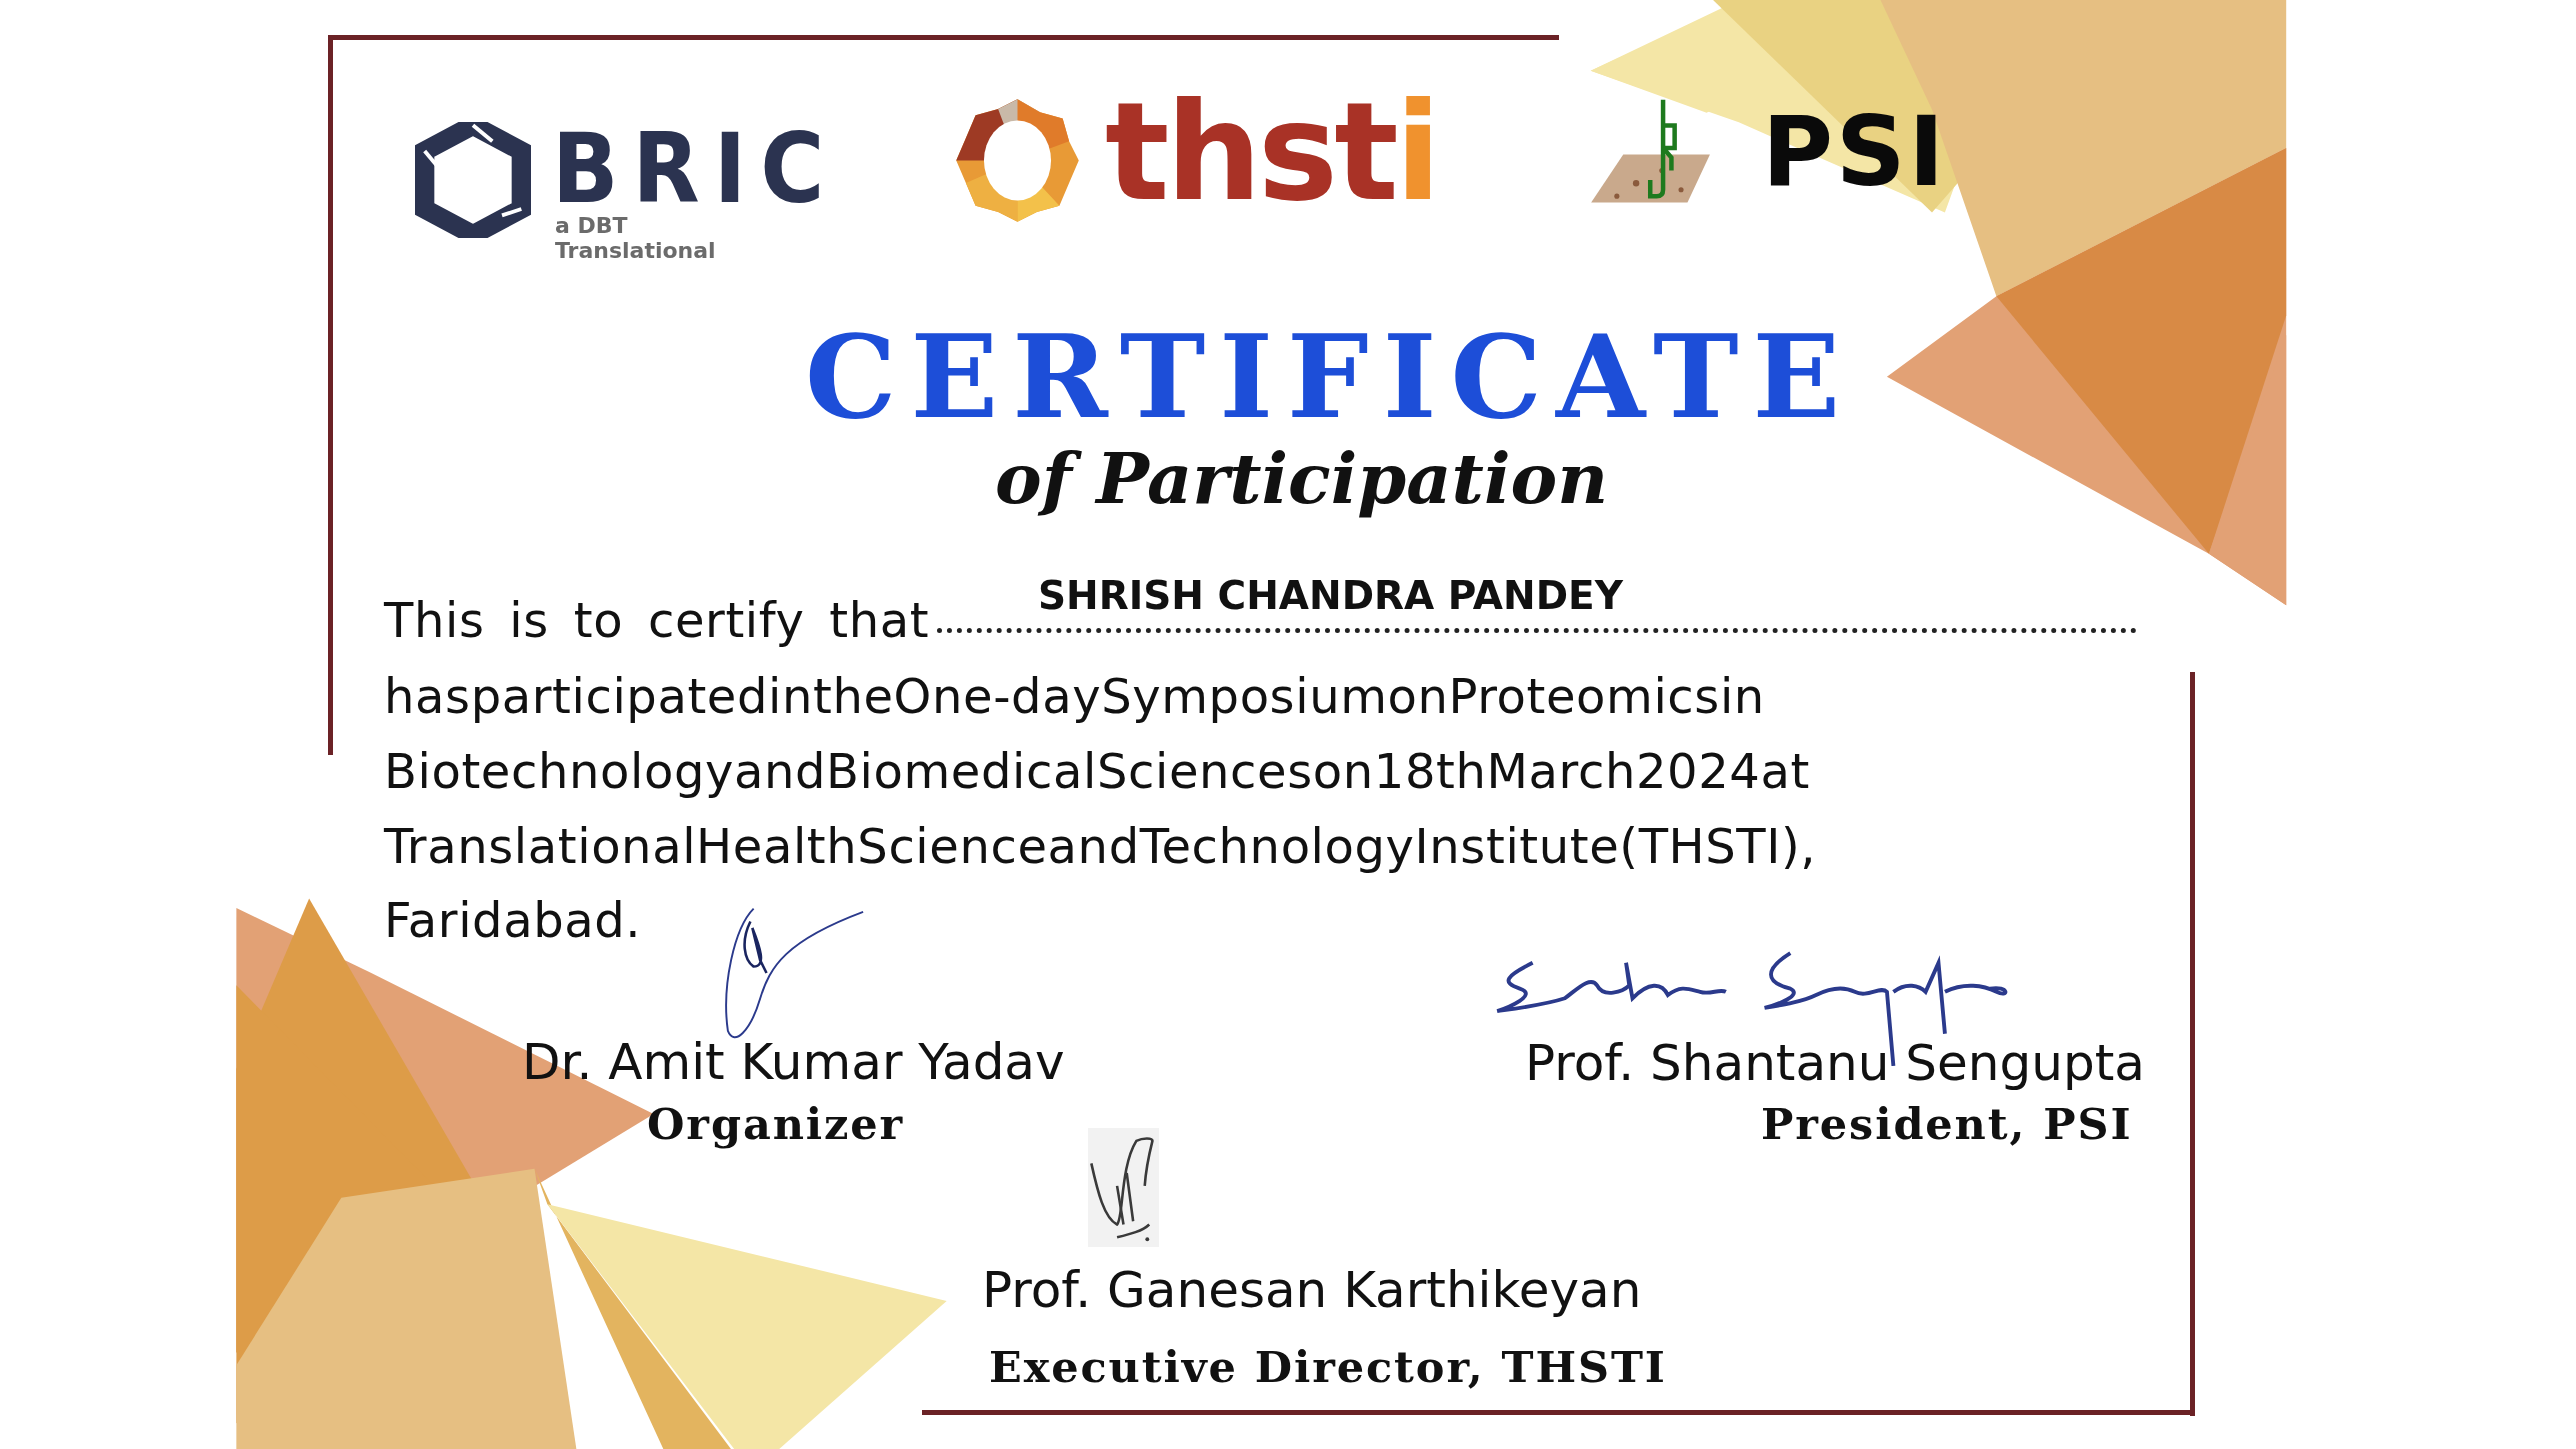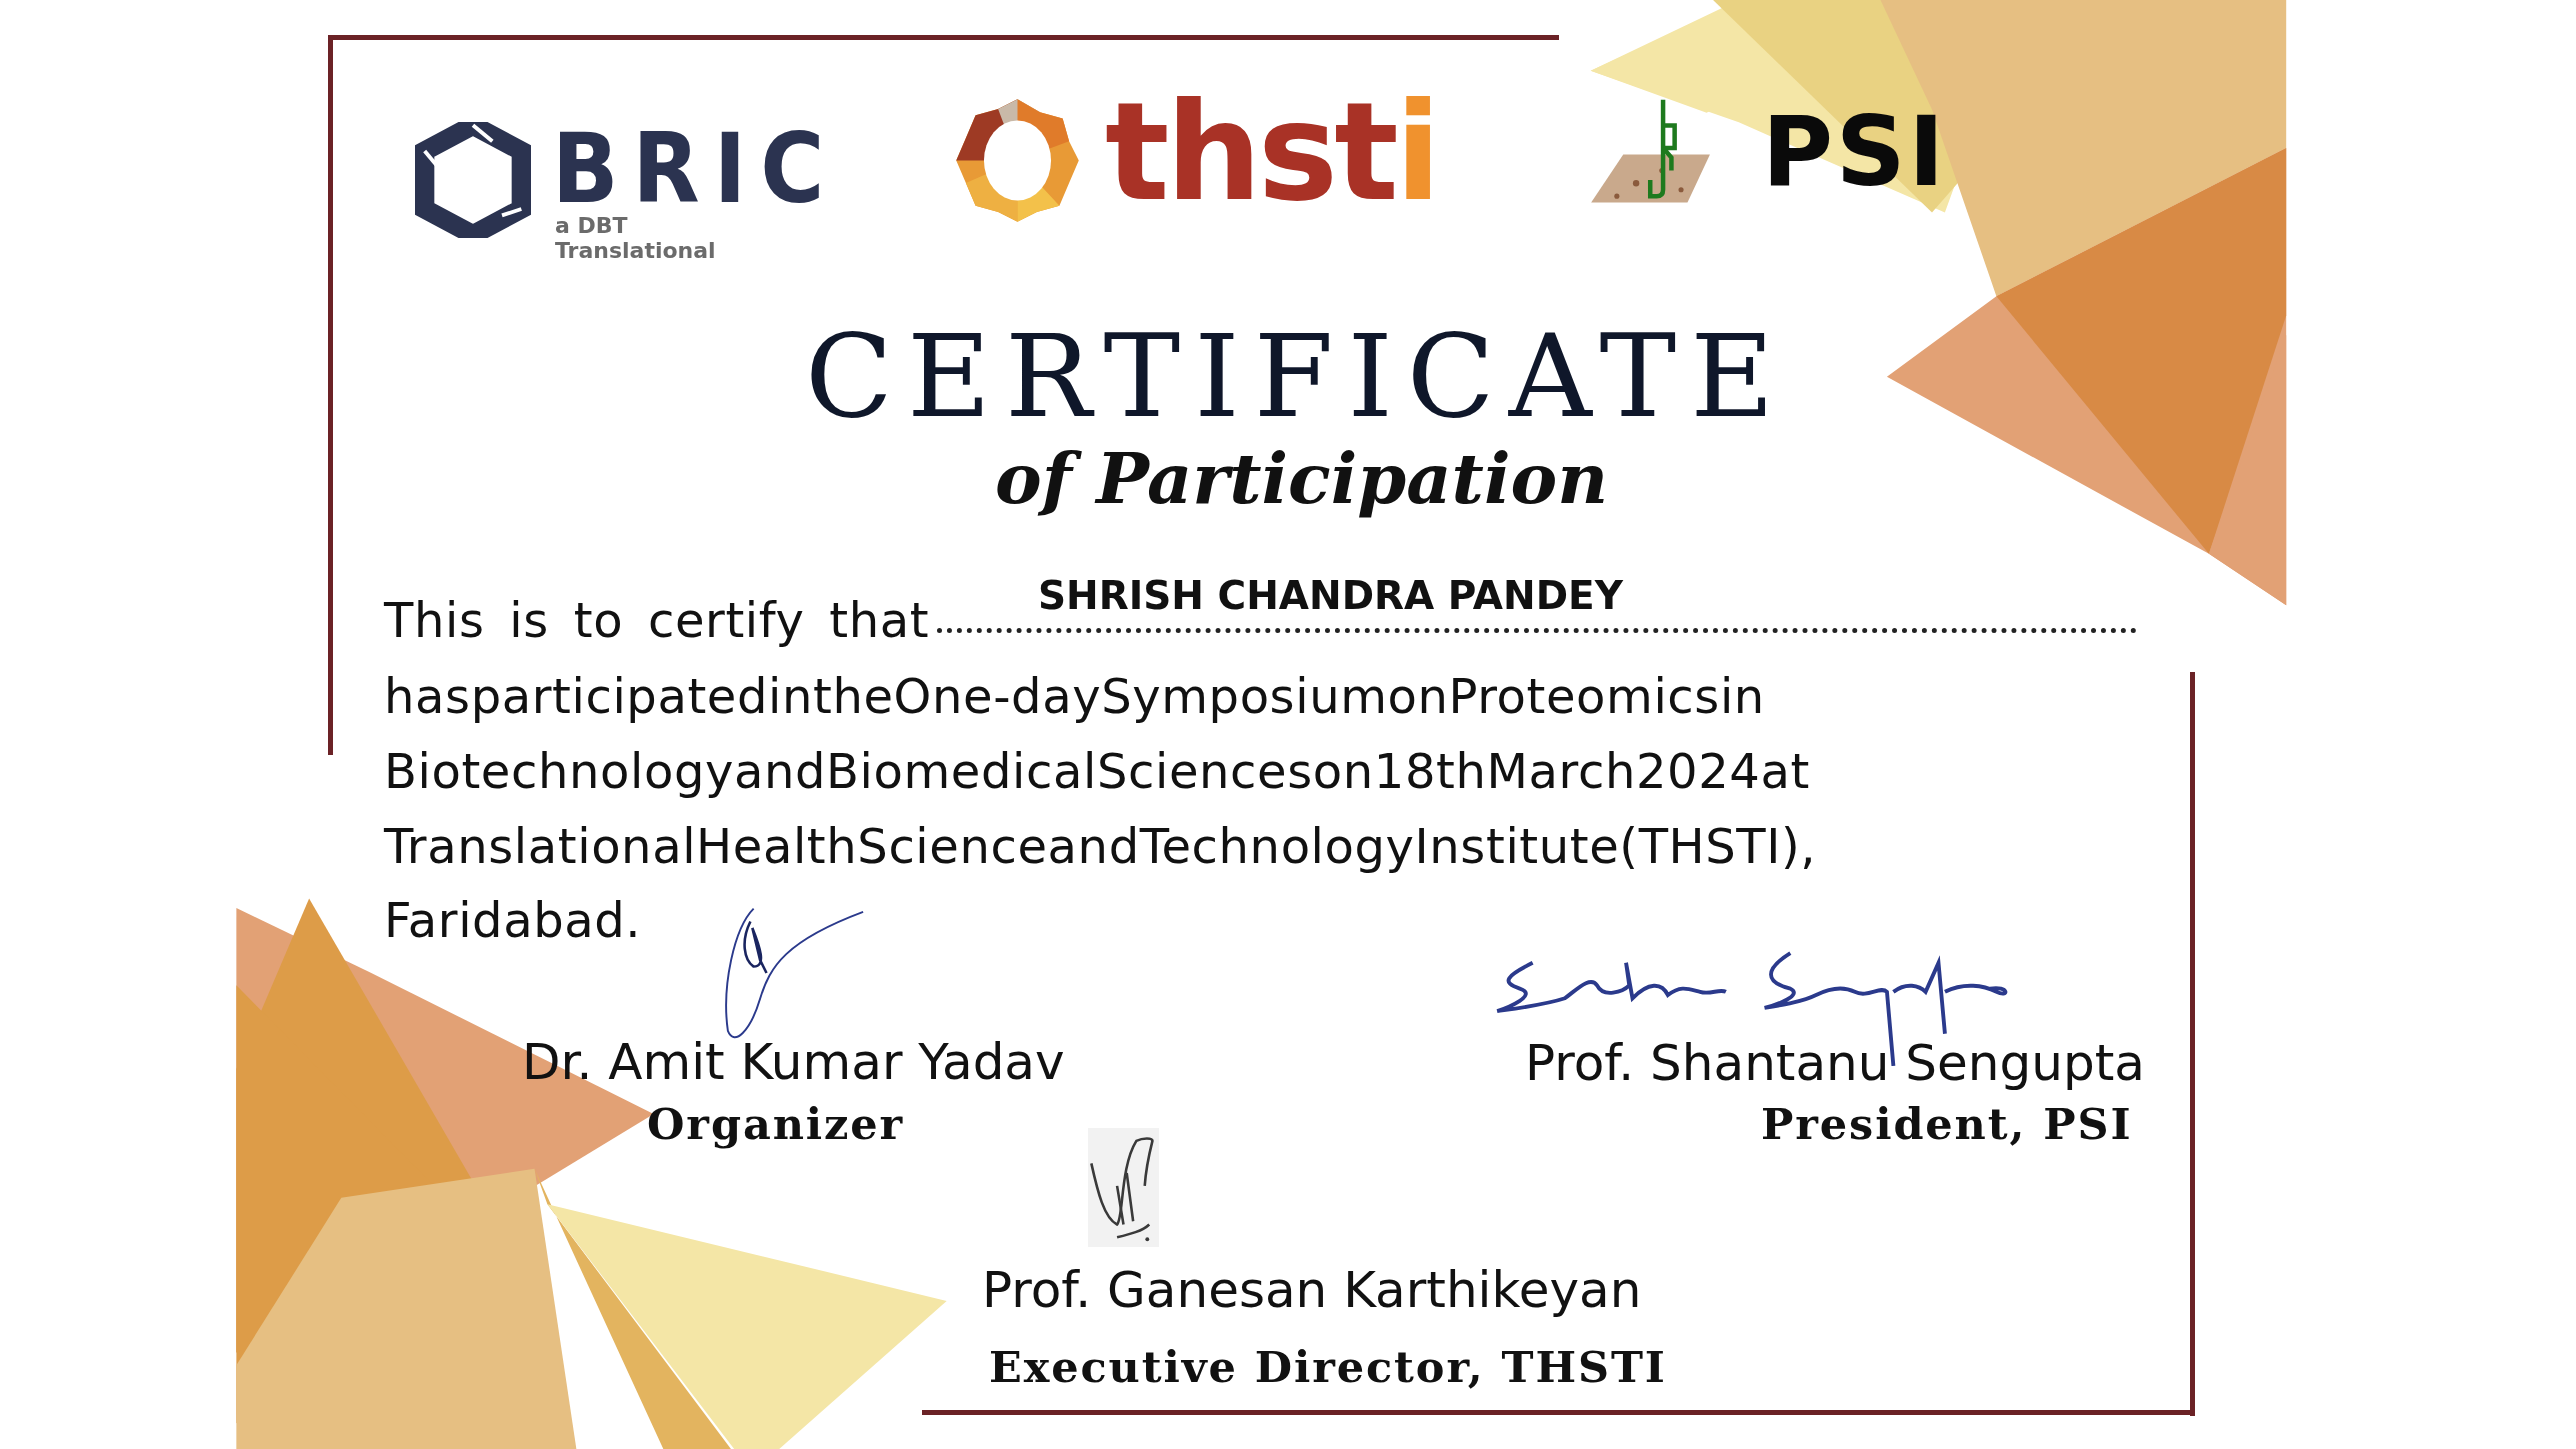--- a/index.html
+++ b/index.html
@@ -5,21 +5,21 @@
   html, body { margin:0; padding:0; background:#ffffff; }
   body { width:2576px; height:1449px; position:relative; overflow:hidden; font-family:"DejaVu Sans", sans-serif; }
   .abs { position:absolute; }
   .deco { position:absolute; left:0; top:0; width:2576px; height:1449px; }
   .border { position:absolute; background:#6b2226; }
   .logo-text-bric { font-family:"DejaVu Sans Condensed","DejaVu Sans", sans-serif; font-weight:bold; color:#2b3350; letter-spacing:14px; font-size:97px; line-height:1; }
   .logo-sub { font-family:"DejaVu Sans", sans-serif; font-weight:bold; color:#6b6b6b; font-size:22px; }
   .thsti { font-family:"DejaVu Sans", sans-serif; font-weight:bold; font-size:135px; line-height:1; color:#a93226; letter-spacing:-3.9px; }
   .thsti .i { color:#f0922e; }
   .psi { font-family:"DejaVu Sans", sans-serif; font-weight:bold; font-size:97px; line-height:1; color:#0a0a0a; letter-spacing:2.6px; }
-  .title { font-family:"DejaVu Serif", serif; font-weight:normal; font-size:115px; letter-spacing:14px; color:#0f172a; line-height:1; }
+  .title { font-family:"DejaVu Serif", serif; font-weight:bold; font-size:115px; letter-spacing:14px; color:#1d4ed8; line-height:1; }
   .subtitle { font-family:"DejaVu Serif", serif; font-weight:bold; font-style:italic; font-size:70px; color:#111; line-height:1; }
   .body-text { font-family:"DejaVu Sans", sans-serif; font-size:48px; color:#111; line-height:1; letter-spacing:0.6px; }
   .justify-line { display:flex; justify-content:flex-start; width:1752px; }
   .name { font-family:"DejaVu Sans", sans-serif; font-weight:bold; font-size:39px; color:#111; line-height:1; }
   .dots { border-bottom:5.8px dotted #222; }
   .signer { font-family:"DejaVu Sans", sans-serif; font-size:50px; color:#111; line-height:1; white-space:nowrap; }
   .role { font-family:"DejaVu Serif", serif; font-weight:bold; font-size:43px; color:#111; line-height:1; letter-spacing:1.9px; white-space:nowrap; }
 </style>
 </head>
 <body>

